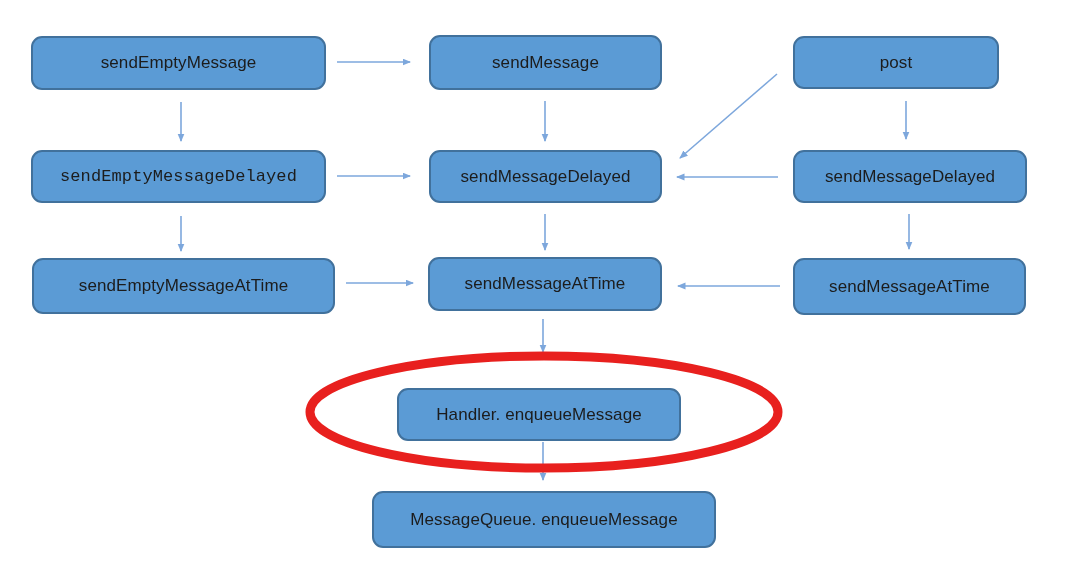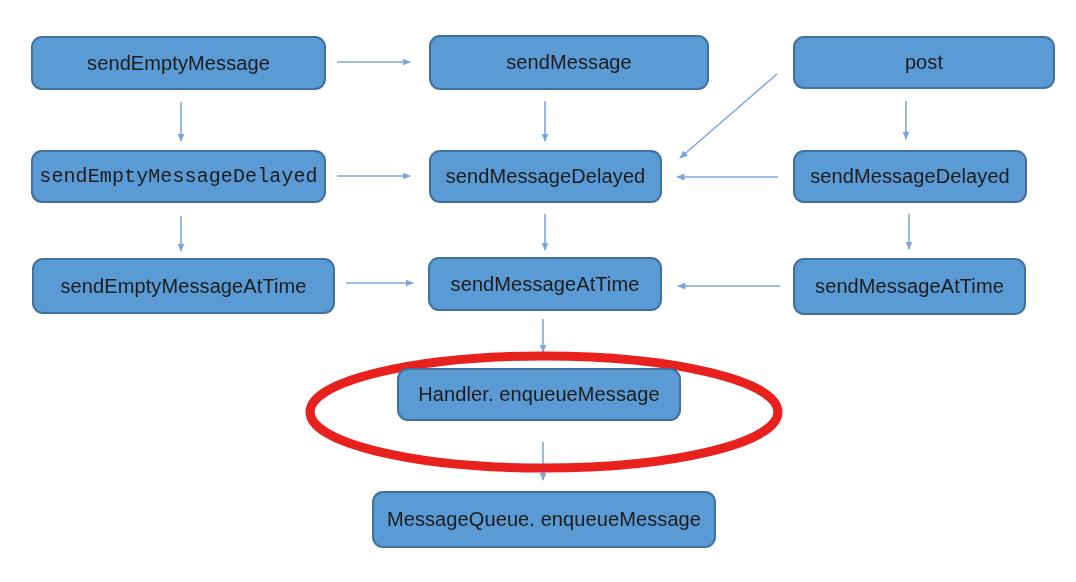--- a/index.html
+++ b/index.html
@@ -22,21 +22,21 @@
   .node{
     position:absolute;
     box-sizing:border-box;
     background:var(--node-fill);
     border:2px solid var(--node-border);
     border-radius:11px;
     display:flex;
     align-items:center;
     justify-content:center;
     color:var(--text);
-    font-size:20px;
+    font-size:17px;
     letter-spacing:0.1px;
     text-align:center;
     z-index:2;
   }
   #edges{
     position:absolute;left:0;top:0;width:1076px;height:582px;
     z-index:1;
   }
   .edge{
     stroke:var(--arrow);
@@ -77,28 +77,28 @@
 
     <line class="edge" x1="778" y1="177" x2="677" y2="177" marker-end="url(#arrowhead)"></line>
     <line class="edge" x1="780" y1="286" x2="678" y2="286" marker-end="url(#arrowhead)"></line>
 
     <line class="edge" x1="777" y1="74" x2="680" y2="158" marker-end="url(#arrowhead)"></line>
 
     <ellipse class="highlight-ellipse" cx="544" cy="412" rx="234" ry="56"></ellipse>
   </svg>
 
   <div class="node" style="left:31px;top:36px;width:295px;height:54px;">sendEmptyMessage</div>
-  <div class="node" style="left:429px;top:35px;width:280px;height:55px;">sendMessage</div>
-  <div class="node" style="left:793px;top:36px;width:262px;height:53px;">post</div>
+  <div class="node" style="left:429px;top:35px;width:233px;height:55px;">sendMessage</div>
+  <div class="node" style="left:793px;top:36px;width:206px;height:53px;">post</div>
 
   <div class="node" style="left:31px;top:150px;width:295px;height:53px;font-family:Liberation Mono, monospace;">sendEmptyMessageDelayed</div>
   <div class="node" style="left:429px;top:150px;width:233px;height:53px;">sendMessageDelayed</div>
   <div class="node" style="left:793px;top:150px;width:234px;height:53px;">sendMessageDelayed</div>
 
   <div class="node" style="left:32px;top:258px;width:303px;height:56px;">sendEmptyMessageAtTime</div>
   <div class="node" style="left:428px;top:257px;width:234px;height:54px;">sendMessageAtTime</div>
   <div class="node" style="left:793px;top:258px;width:233px;height:57px;">sendMessageAtTime</div>
 
-  <div class="node" style="left:397px;top:368px;width:284px;height:53px;">Handler. enqueueMessage</div>
+  <div class="node" style="left:397px;top:388px;width:284px;height:53px;">Handler. enqueueMessage</div>
 
   <div class="node" style="left:372px;top:491px;width:344px;height:57px;">MessageQueue. enqueueMessage</div>
 
 </div>
 
 </body></html>

